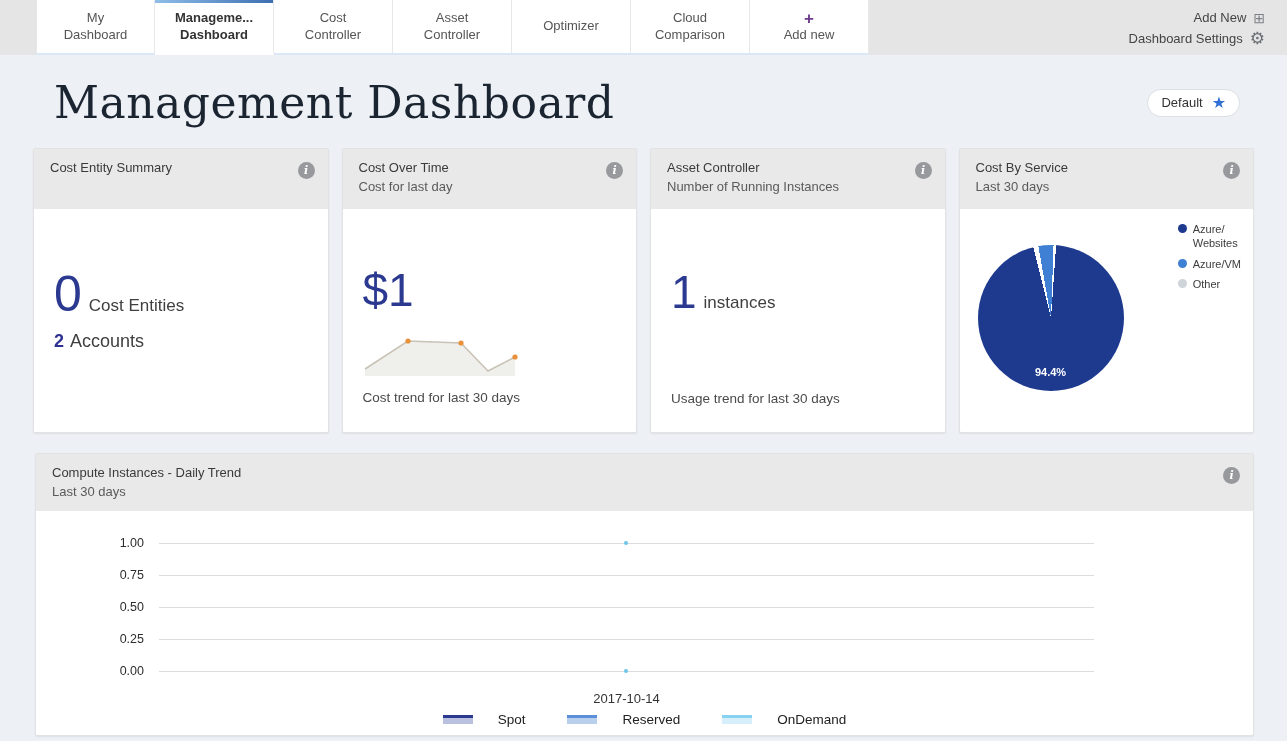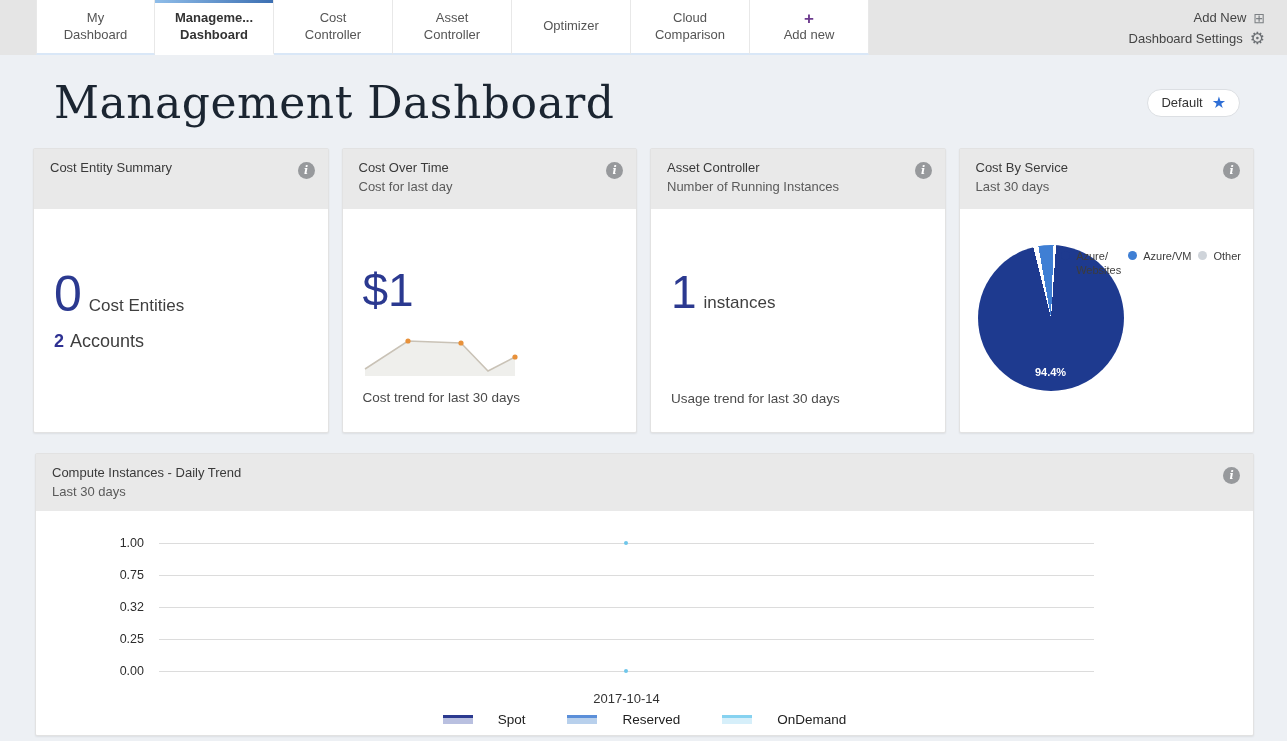--- a/index.html
+++ b/index.html
@@ -61,21 +61,21 @@
   .spark { margin-top: 18px; display: block; }
   .card-footnote { font-size: 13.5px; color: #4a4a4a; margin-top: 13px; }
   .footnote-abs { position: absolute; left: 20px; bottom: 26px; font-size: 13.5px; color: #4a4a4a; }
 
   
   .pie {
     position: absolute; left: 18px; top: 36px; width: 146px; height: 146px; border-radius: 50%;
     background: conic-gradient(from 348deg, #ffffff 0deg 2deg, #3f7fd4 2deg 14deg, #ffffff 14deg 16deg, #1e3a8f 16deg 358deg, #ffffff 358deg 360deg);
   }
   .pie-label { position: absolute; left: 50%; bottom: 13px; transform: translateX(-50%); color: #fff; font-size: 11px; font-weight: bold; }
-  .pie-legend { position: absolute; right: 12px; top: 14px; display: flex; flex-direction: row; gap: 7px; margin-top: 27px; }
+  .pie-legend { position: absolute; right: 12px; top: 14px; display: flex; flex-direction: column; gap: 7px; }
   .pleg-item { display: flex; gap: 6px; font-size: 11px; color: #3c3c3c; line-height: 1.25; }
   .pleg-dot { width: 9px; height: 9px; border-radius: 50%; flex: none; margin-top: 1px; }
 
   
   .trend-card { margin: 20px 33px 0 35px; background: #fff; border: 1px solid #e2e2e2; border-radius: 2px; box-shadow: 0 1px 2px rgba(0,0,0,0.07); height: 283px; display: flex; flex-direction: column; }
   .trend-card .card-header { min-height: 57px; }
   .trend-body { flex: 1; padding-top: 16px; position: relative; }
   .grid-row { display: flex; align-items: center; height: 32px; }
   .grid-label { width: 123px; text-align: right; padding-right: 15px; font-size: 12.5px; color: #2d2d2d; }
   .grid-line { width: 935px; border-top: 1px solid #dcdcdc; }
@@ -234,21 +234,21 @@
     <div class="trend-body">
       <div class="grid-row">
         <div class="grid-label">1.00</div>
         <div class="grid-line"></div>
       </div>
       <div class="grid-row">
         <div class="grid-label">0.75</div>
         <div class="grid-line"></div>
       </div>
       <div class="grid-row">
-        <div class="grid-label">0.32</div>
+        <div class="grid-label">0.50</div>
         <div class="grid-line"></div>
       </div>
       <div class="grid-row">
         <div class="grid-label">0.25</div>
         <div class="grid-line"></div>
       </div>
       <div class="grid-row">
         <div class="grid-label">0.00</div>
         <div class="grid-line"></div>
       </div>

